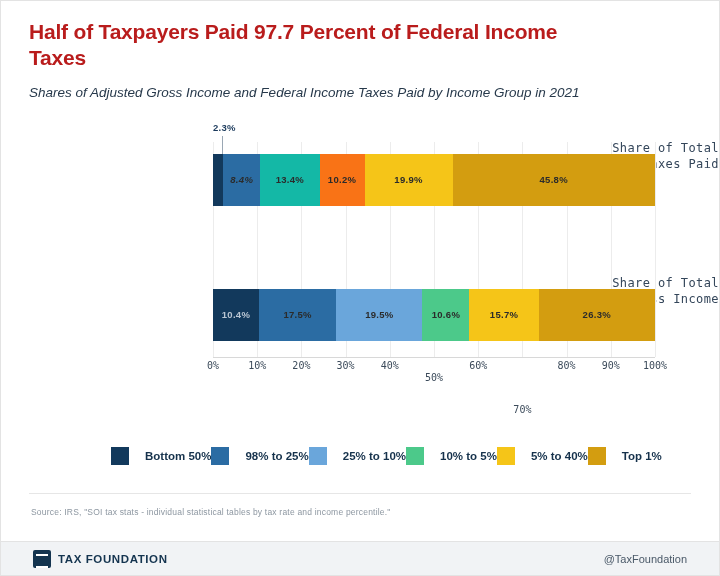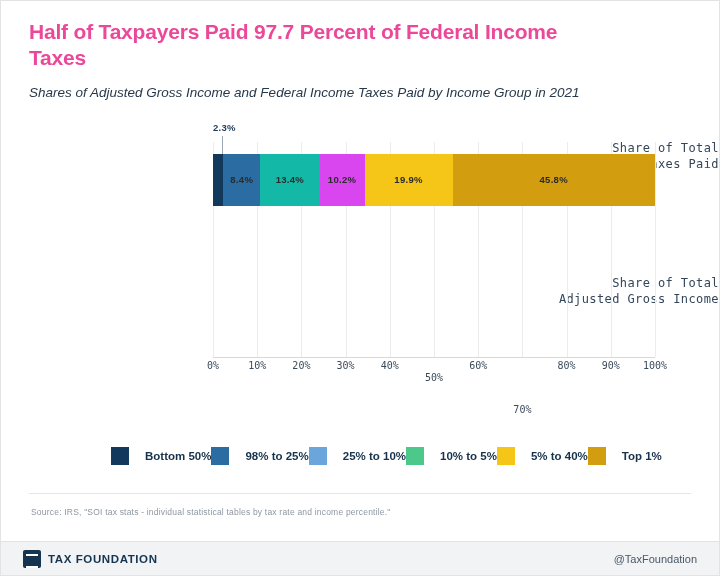--- a/index.html
+++ b/index.html
@@ -24,21 +24,21 @@
   }
 
   
   .header {
     padding: 18px 28px 0 28px;
   }
   .title {
     font-size: 21px;
     font-weight: bold;
     line-height: 1.25;
-    color: #ec4899;
+    color: #b91c1c;
     letter-spacing: -0.2px;
     margin: 0;
     max-width: 560px;
   }
   .subtitle {
     margin-top: 12px;
     font-size: 13.5px;
     font-style: italic;
     color: #27394b;
     line-height: 1.35;
@@ -199,21 +199,21 @@
     position: absolute;
     left: 0;
     bottom: 0;
     width: 100%;
     height: 34px;
     background: #f1f3f5;
     border-top: 1px solid #e3e3e3;
     display: flex;
     align-items: center;
     justify-content: space-between;
-    padding: 0 22px;
+    padding: 0 32px;
     box-sizing: border-box;
   }
   .brand {
     display: flex;
     align-items: center;
     gap: 7px;
   }
   .brand-mark {
     width: 18px;
     height: 18px;
@@ -277,25 +277,33 @@
           <div class="gridline" style="left: 80%;"></div>
           <div class="gridline" style="left: 90%;"></div>
           <div class="gridline" style="left: 100%;"></div>
         </div>
 
       <div class="callout" style="left:0px; top:-20px;">2.3%</div>
       <div class="callout-line" style="left:9px; top:-6px; height:18px;"></div>
 
       <div class="row row-top" id="row-top">
           <div class="seg dark" style="width: 2.3%; background: rgb(18, 57, 92);"></div>
-          <div class="seg" style="width: 8.4%; background: rgb(43, 108, 163);">8.4%</div>
+          <div class="seg" style="width: 8.4%; background: rgb(43, 108, 163); font-style: italic;">8.4%</div>
           <div class="seg" style="width: 13.4%; background: #14b8a6;">13.4%</div>
-          <div class="seg" style="width: 10.2%; background: #d946ef;">10.2%</div>
+          <div class="seg" style="width: 10.2%; background: #f97316;">10.2%</div>
           <div class="seg" style="width: 19.9%; background: rgb(245, 197, 24);">19.9%</div>
           <div class="seg" style="width: 45.8%; background: rgb(211, 157, 16);">45.8%</div>
+        </div>
+      <div class="row row-bottom" id="row-bottom">
+          <div class="seg dark" style="width: 10.4%; background: rgb(18, 57, 92);">10.4%</div>
+          <div class="seg" style="width: 17.5%; background: rgb(43, 108, 163);">17.5%</div>
+          <div class="seg" style="width: 19.5%; background: rgb(106, 166, 219);">19.5%</div>
+          <div class="seg" style="width: 10.6%; background: rgb(76, 201, 138);">10.6%</div>
+          <div class="seg" style="width: 15.7%; background: rgb(245, 197, 24);">15.7%</div>
+          <div class="seg" style="width: 26.3%; background: rgb(211, 157, 16);">26.3%</div>
         </div>
 
       <div class="xaxis">
         <div class="axis-line"></div>
         <div id="xticks">
             <div class="xtick" style="left: 0%;">0%</div>
             <div class="xtick" style="left: 10%;">10%</div>
             <div class="xtick" style="left: 20%;">20%</div>
             <div class="xtick" style="left: 30%;">30%</div>
             <div class="xtick" style="left: 40%;">40%</div>

